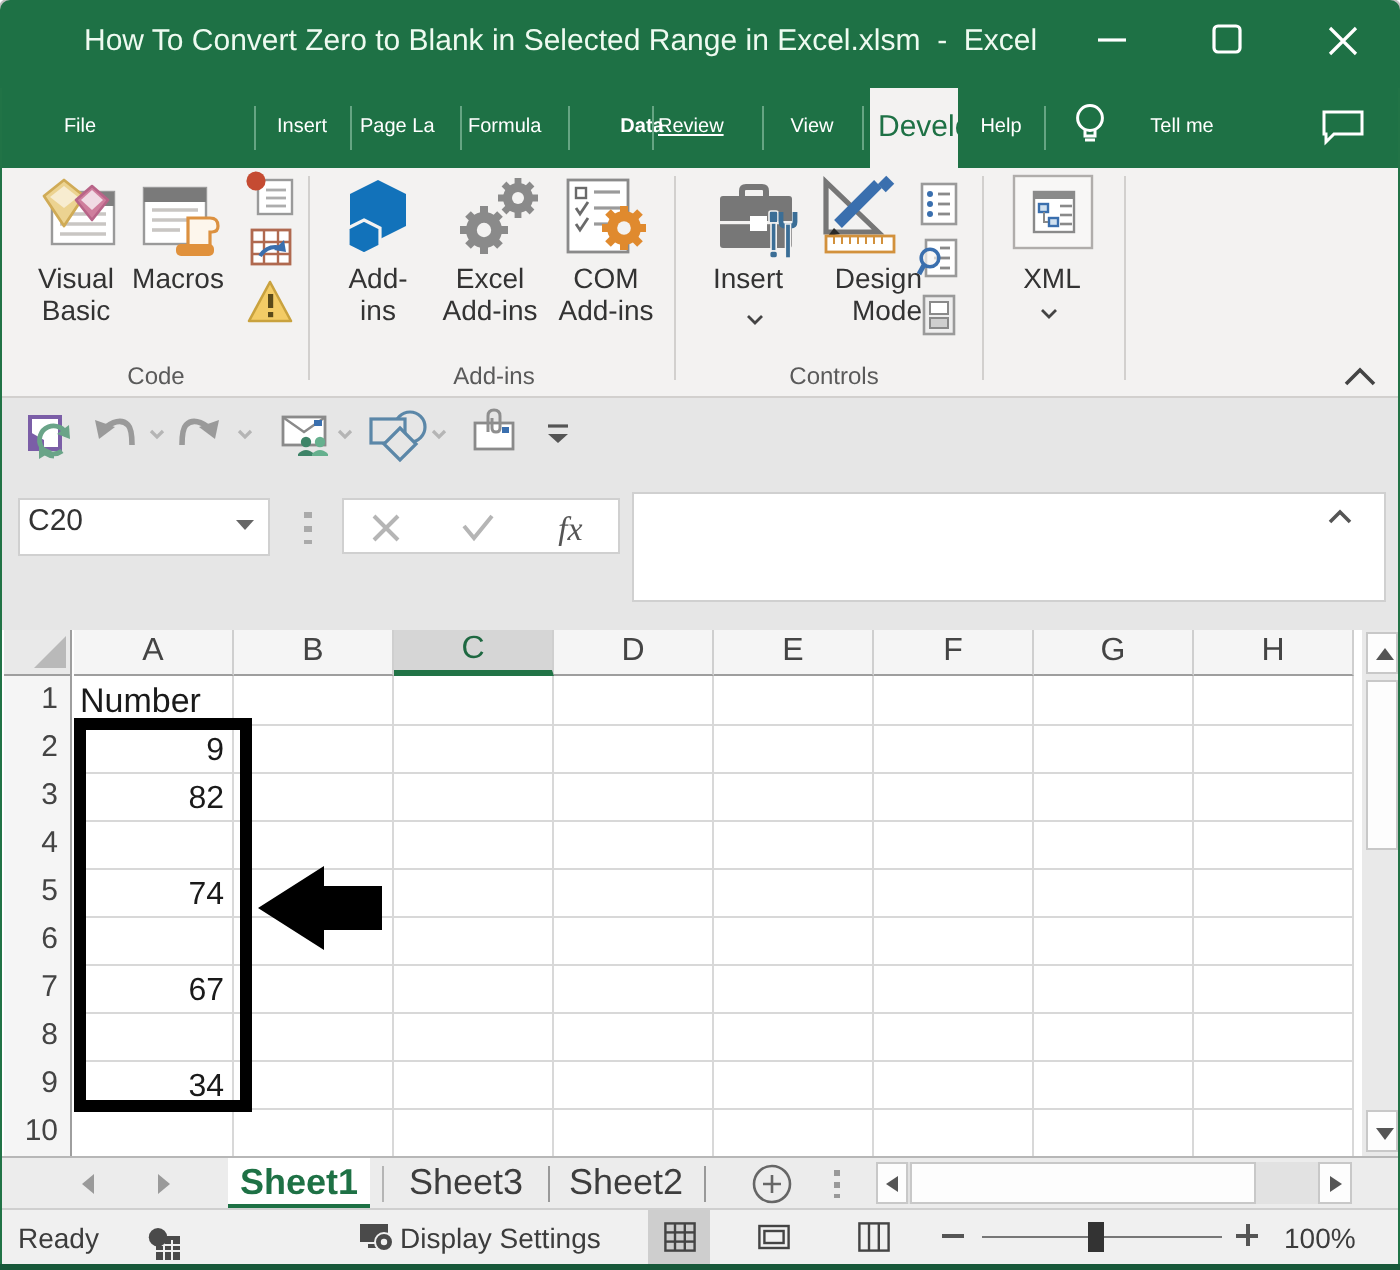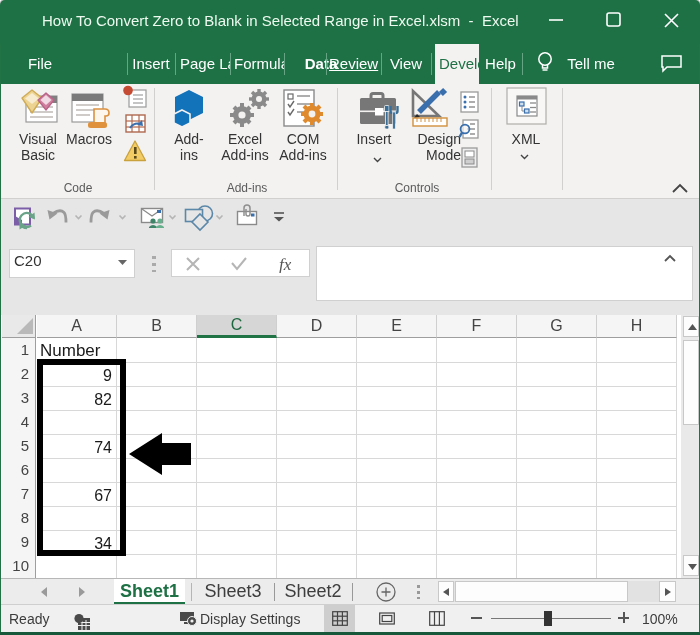--- a/index.html
+++ b/index.html
@@ -5,21 +5,21 @@
   * { margin:0; padding:0; box-sizing:border-box; }
   html,body { width:700px; height:635px; overflow:hidden; background:#fff; }
   body { font-family:"Liberation Sans", sans-serif; }
   #app { position:relative; width:700px; height:635px; background:#fff; }
   .abs { position:absolute; }
   
   #titlebar { left:0; top:0; width:700px; height:44px; background:#1e7145; border-radius:5px 5px 0 0; box-shadow:0 0 0 1px rgba(0,0,0,0.25); }
   #titletext { left:42px; top:12px; color:#eefaf0; font-size:15px; white-space:nowrap; }
   
   #tabrow { left:0; top:44px; width:700px; height:40px; background:#1e7145; }
-  .rtab { position:absolute; top:0; height:40px; color:#fff; font-size:15px; line-height:40px; text-align:center; white-space:nowrap; }
+  .rtab { position:absolute; top:0; height:40px; color:#fff; font-size:10px; line-height:40px; text-align:center; white-space:nowrap; }
   .tsep { position:absolute; top:9px; height:22px; width:1px; background:#66a583; }
   #devtab { position:absolute; left:435px; top:44px; width:44px; height:40px; background:#f3f2f1; color:#1e7145; font-size:15px; line-height:40px; text-align:left; padding-left:4px; overflow:hidden;}
   
   #ribbon { left:0; top:84px; width:700px; height:115px; background:#f3f2f1; border-bottom:1px solid #d2d0ce; border-left:1px solid #217346; border-right:1px solid #217346;}
   .gsep { position:absolute; top:4px; bottom:8px; width:1px; background:#d2d0ce; }
   .glabel { position:absolute; bottom:3px; font-size:12px; color:#5a5a5a; text-align:center; }
   .biglabel { position:absolute; font-size:14px; color:#333; text-align:center; line-height:16px; }
   
   #qat { left:0; top:199px; width:700px; height:43px; background:#e6e6e6; border-left:1px solid #217346; border-right:1px solid #217346;}
   

